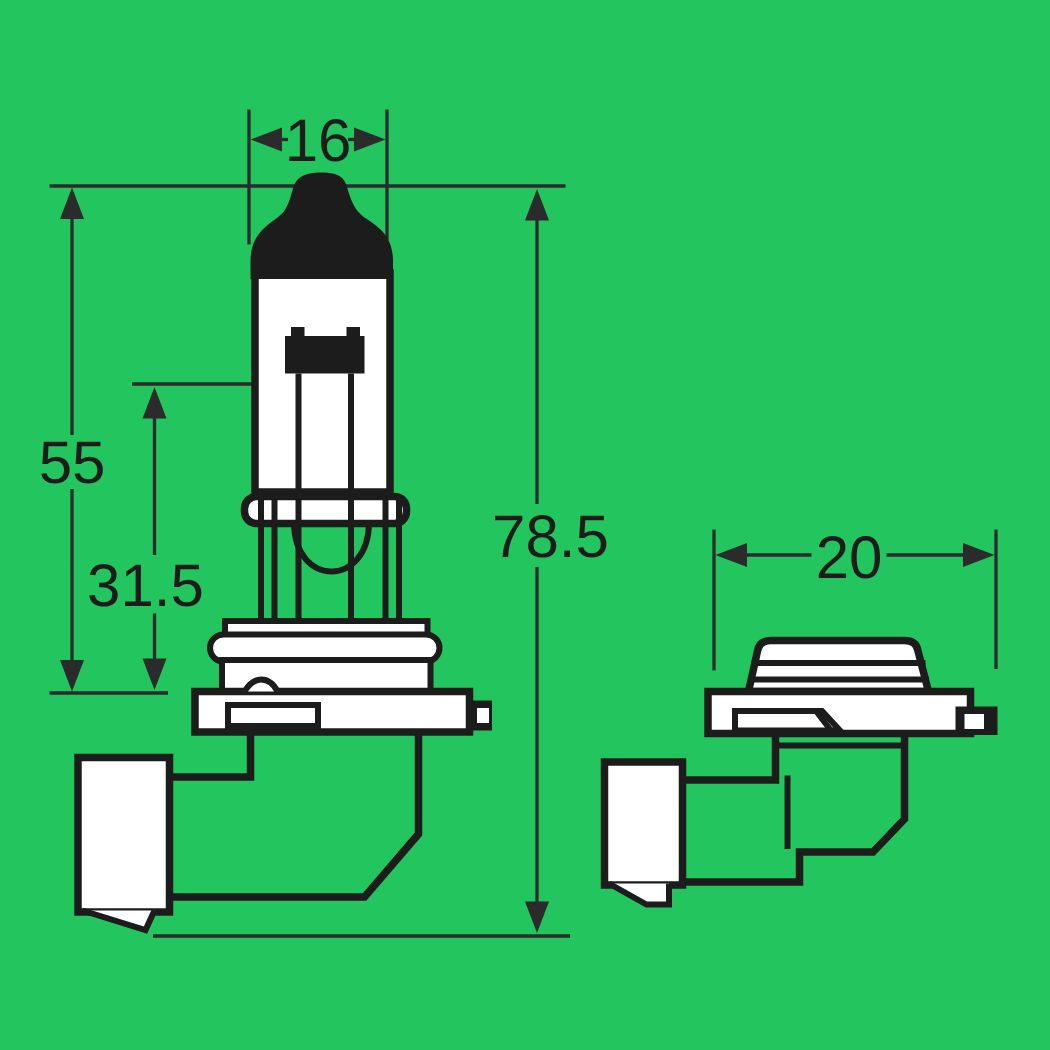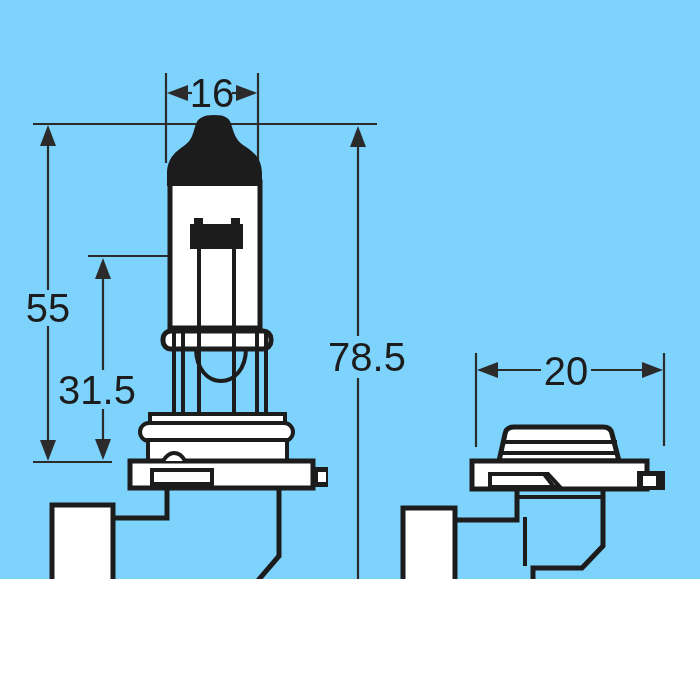--- a/index.html
+++ b/index.html
@@ -1,19 +1,19 @@
 <!DOCTYPE html>
 <html><head>
 <meta charset="utf-8">
 <style>
   html,body{margin:0;padding:0;background:#ffffff;}
   .canvas{
     position:relative;
-    width:700px;height:579px;
-    background:#7dd3fc;
+    width:700px;height:700px;
+    background:#22c55e;
     overflow:hidden;
     font-family:"Liberation Sans",sans-serif;
   }
   svg{display:block;}
   .thin{stroke:#2b2b2b;stroke-width:2.2;fill:none;stroke-linecap:butt;}
   .arrow{fill:#2b2b2b;stroke:none;}
   .draw{stroke:#1c1c1c;stroke-width:5;fill:none;stroke-linejoin:miter;stroke-linecap:butt;}
   .drawfill{stroke:#1c1c1c;stroke-width:5;fill:#ffffff;stroke-linejoin:miter;}
   .draw4{stroke:#1c1c1c;stroke-width:4;fill:none;stroke-linejoin:miter;}
   .draw4fill{stroke:#1c1c1c;stroke-width:4;fill:#ffffff;stroke-linejoin:miter;}

